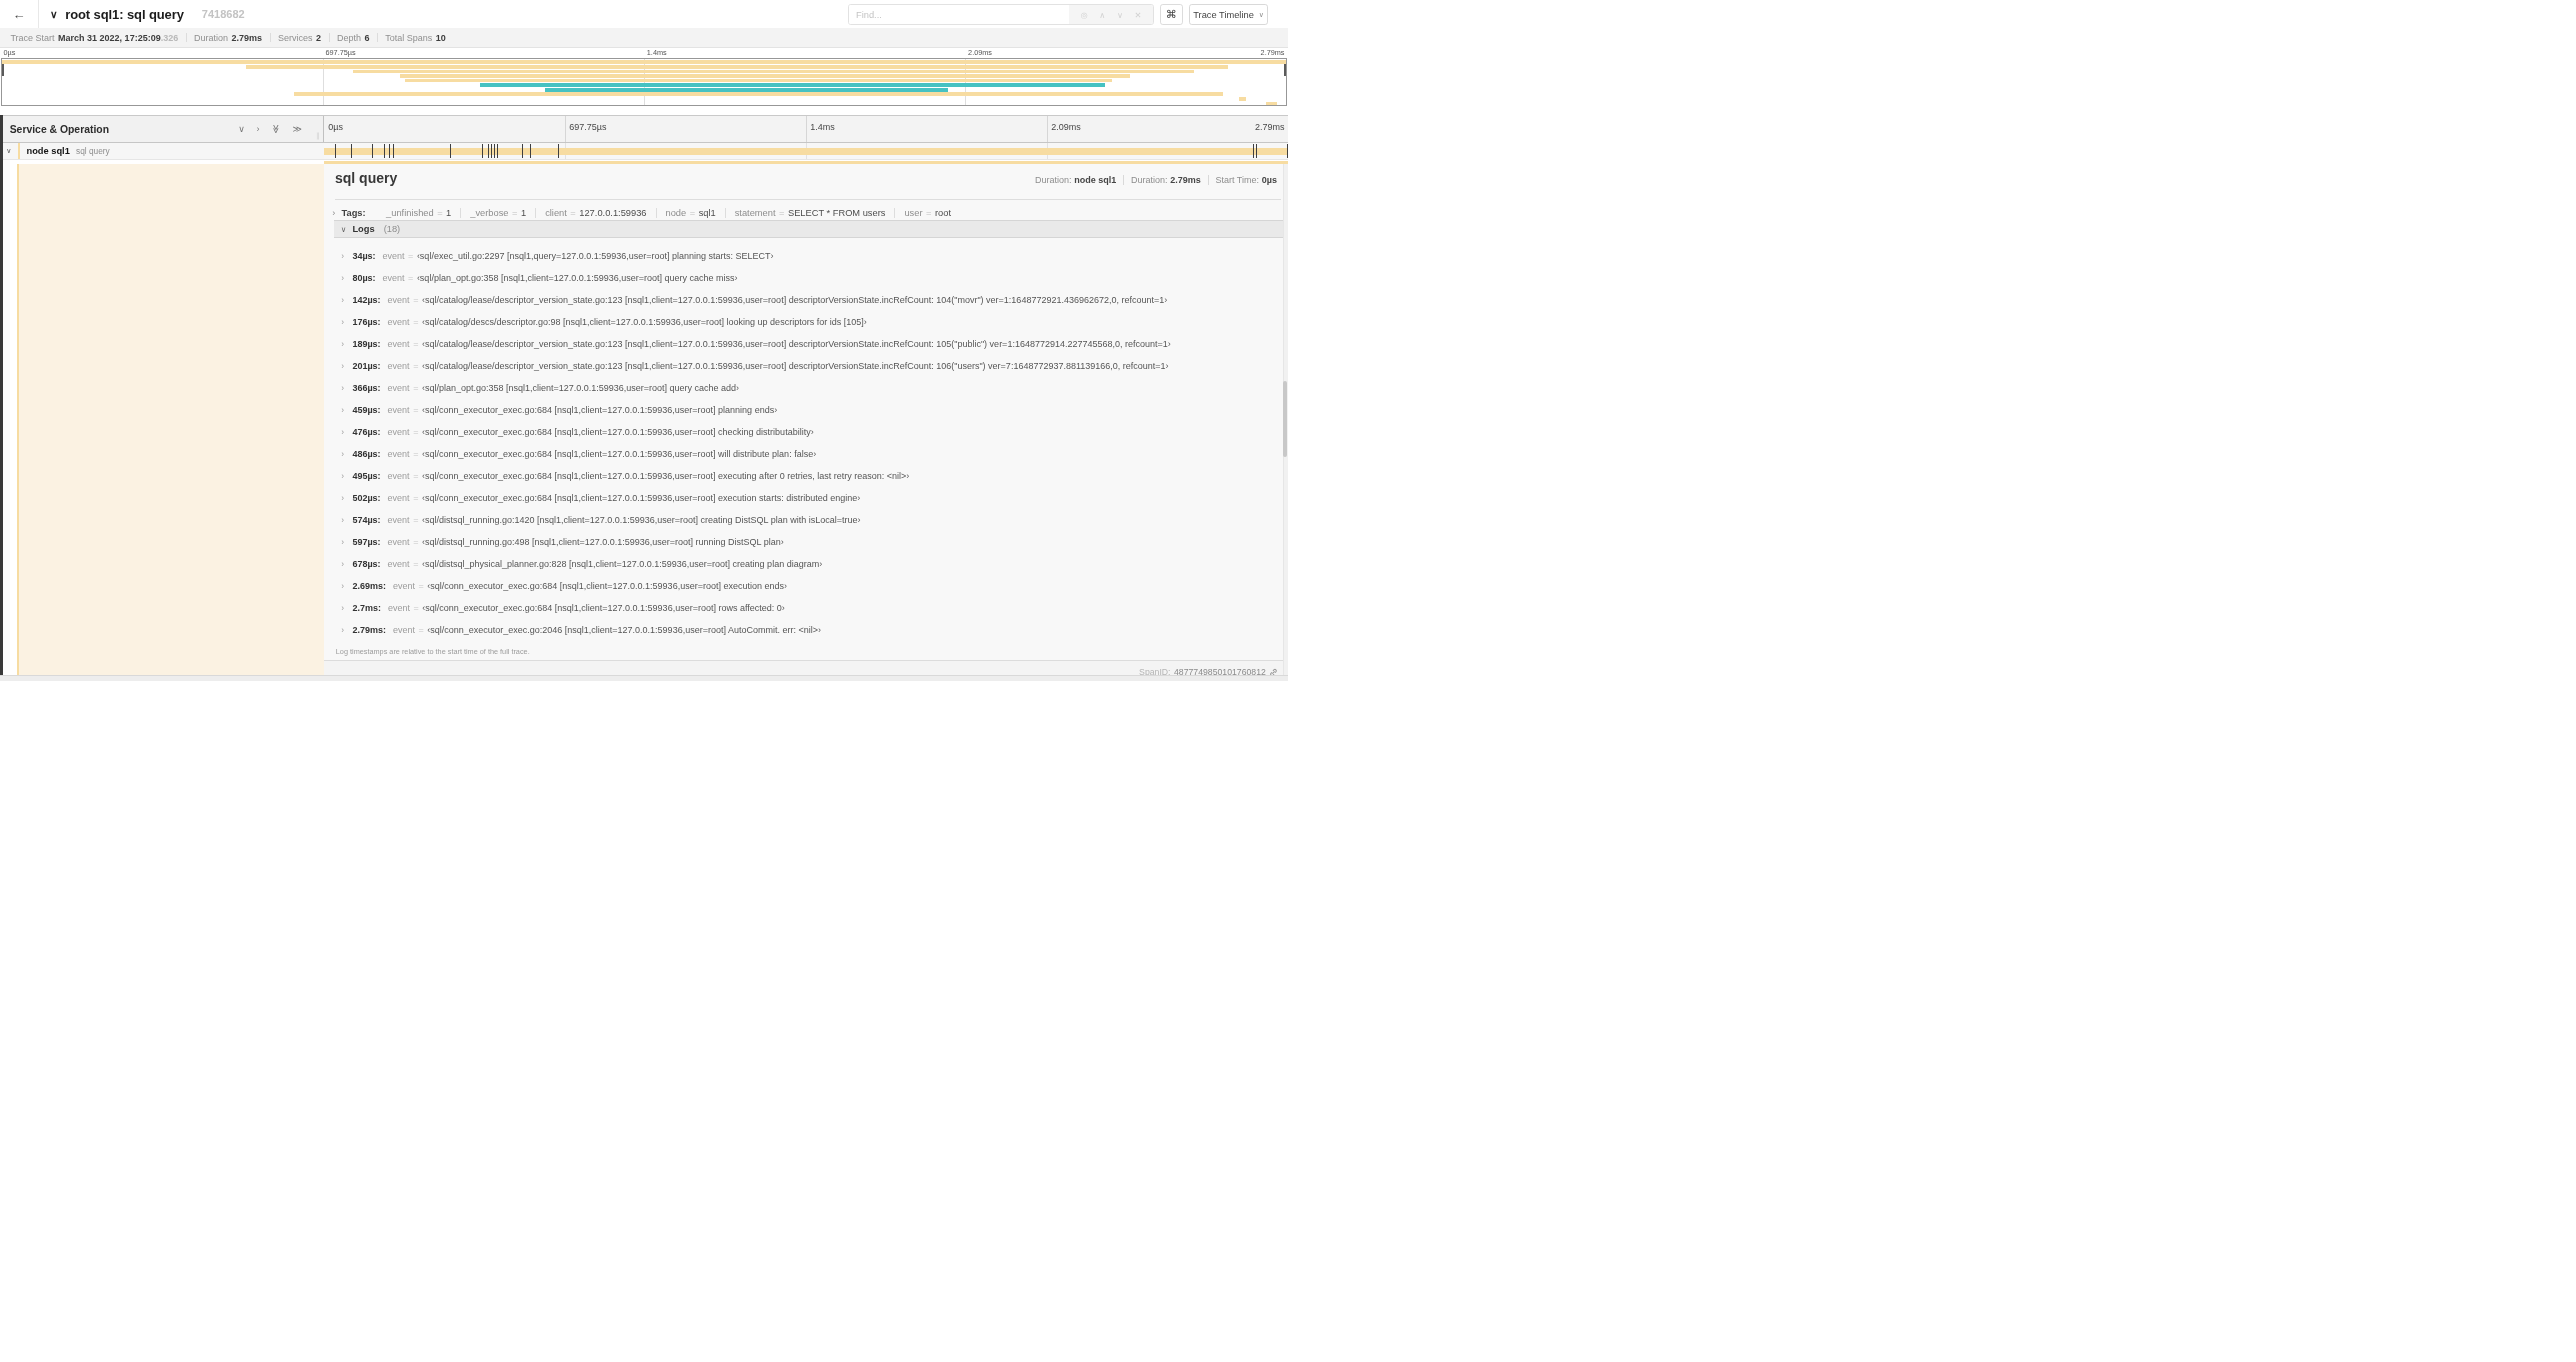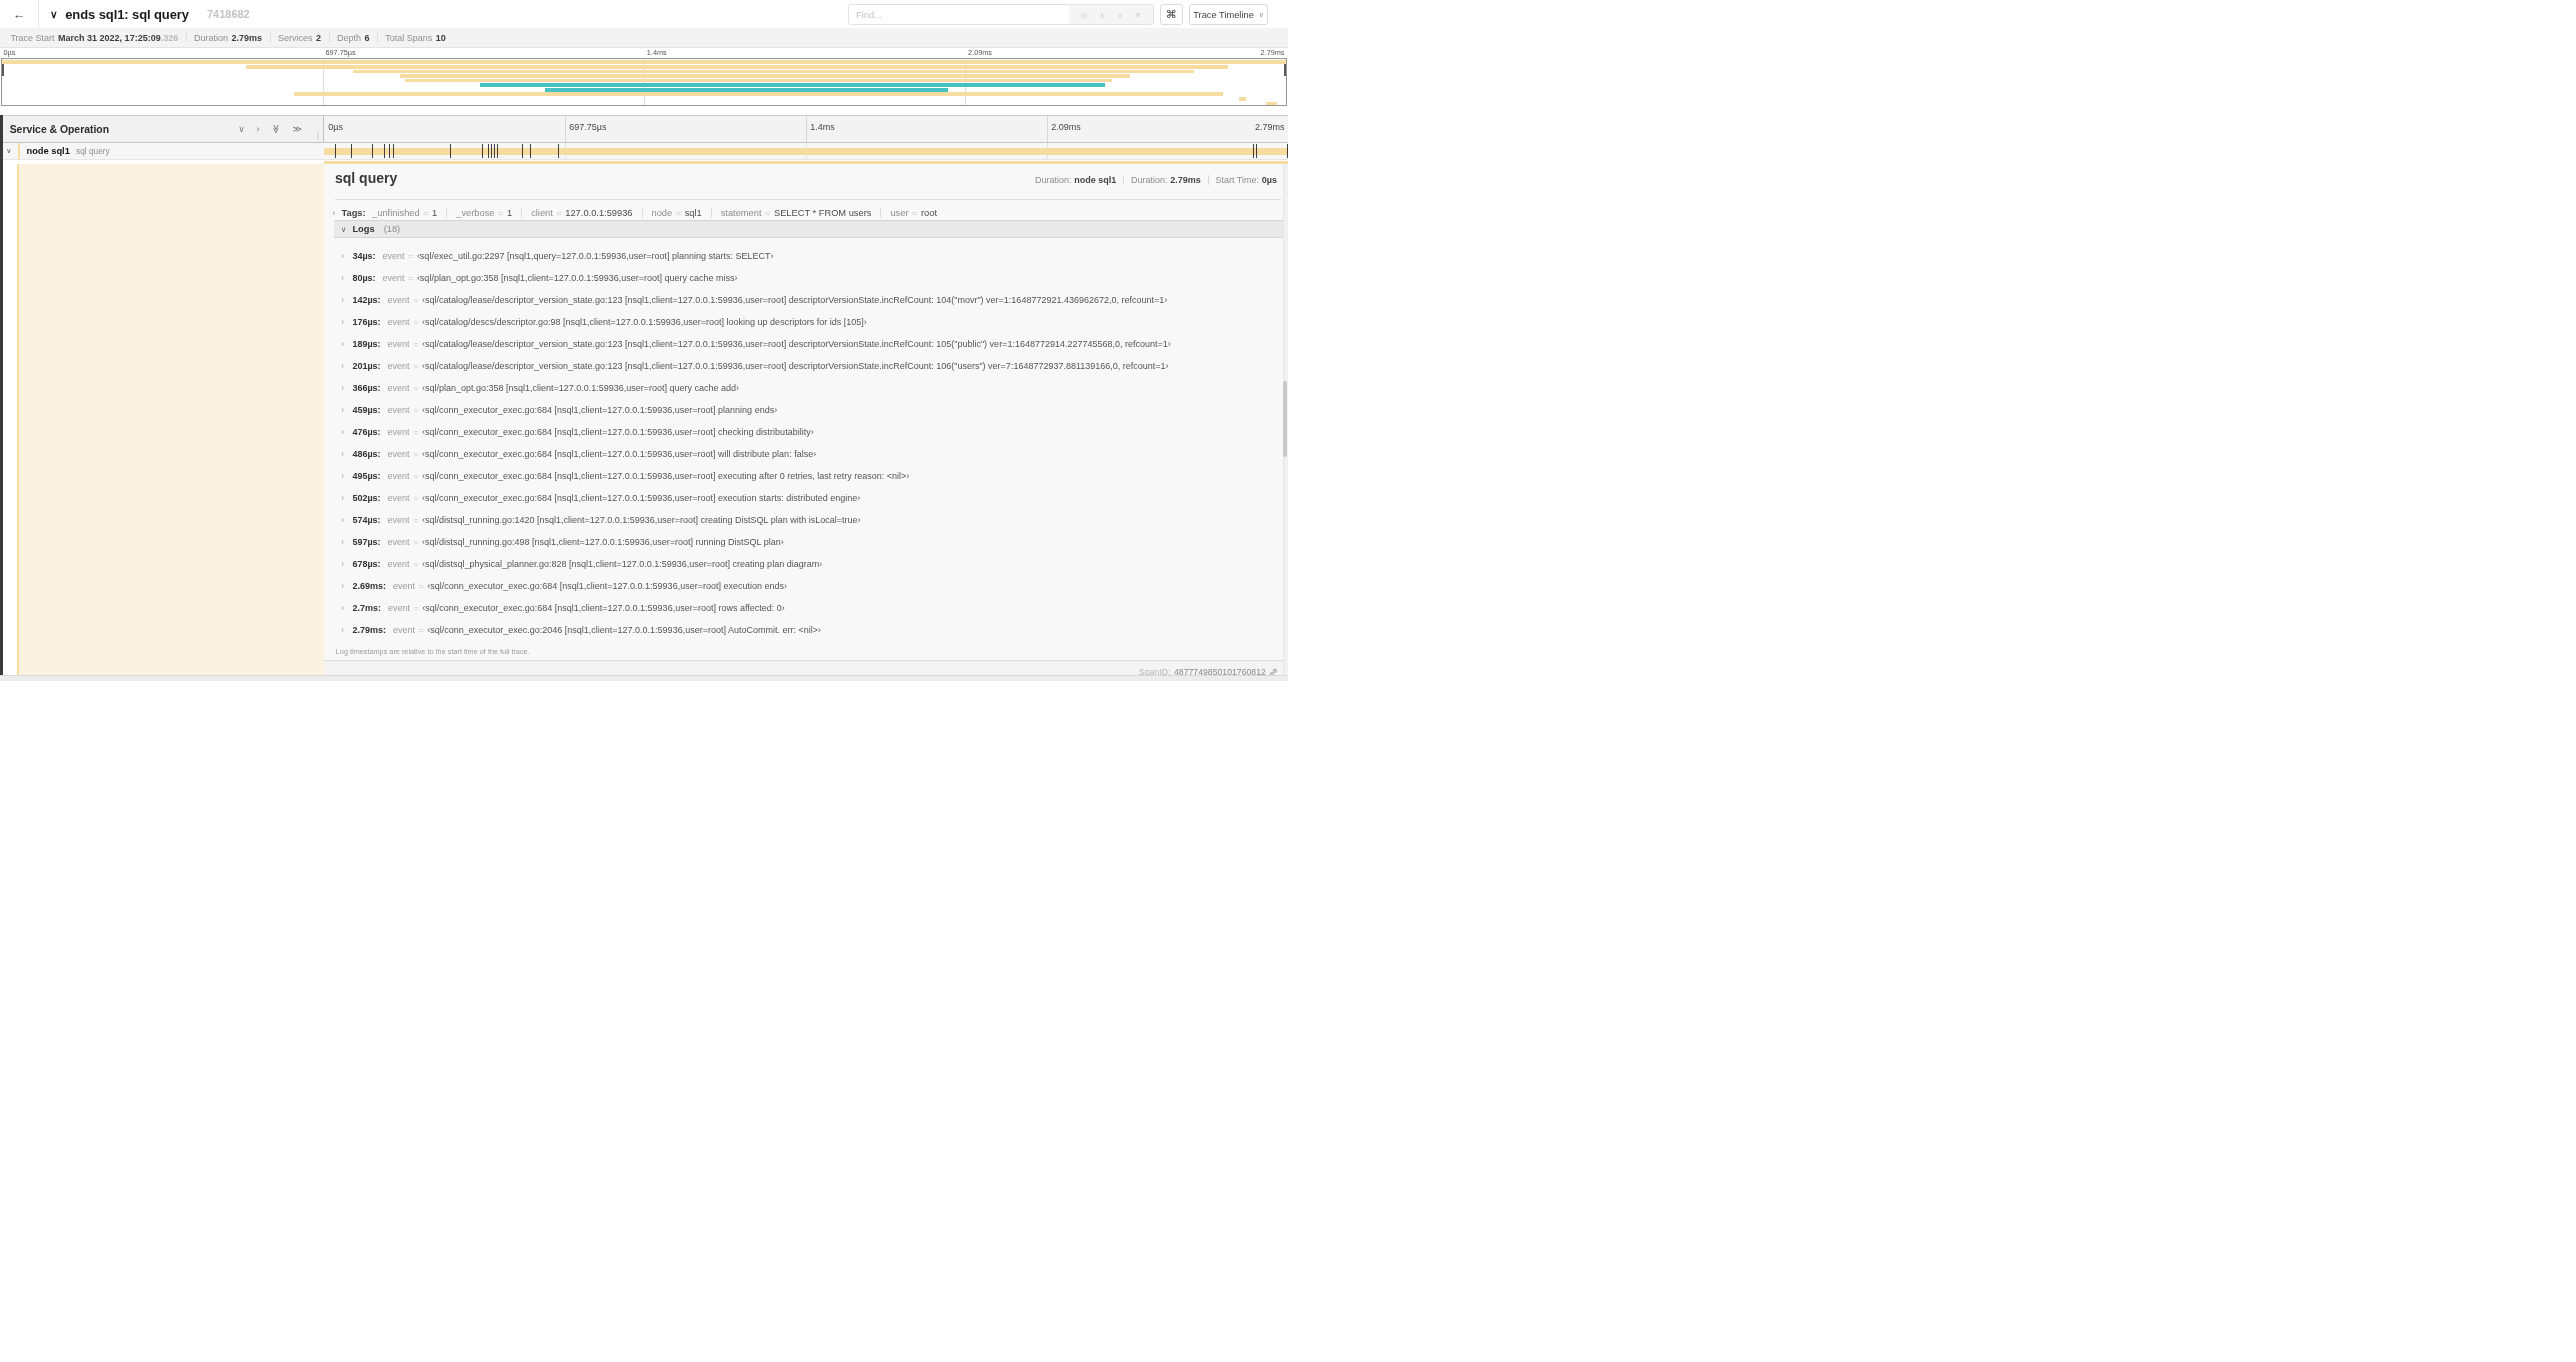--- a/index.html
+++ b/index.html
@@ -74,21 +74,21 @@
   .detail { position:absolute; left:324px; right:0; top:0; bottom:0; background:#f8f8f8; overflow:hidden; }
 
   .d-title { position:absolute; left:11px; top:6.2px; font-size:14px; font-weight:700; color:#383838; }
   .d-meta { position:absolute; right:11px; top:11px; font-size:9px; color:#8d8d8d; display:flex; align-items:center; }
   .d-meta b { color:#464646; margin-left:2.8px; }
   .d-meta .m-sep { width:0.7px; height:9.7px; background:#d9d9d9; margin:0 7px; }
   .d-div1 { position:absolute; left:11px; right:7px; top:35px; height:0.7px; background:#ddd; }
 
   .d-tags { position:absolute; left:8.3px; top:41px; height:15.2px; display:flex; align-items:center; font-size:9.3px; cursor:pointer; }
   .tags-caret { color:#888; font-size:9px; margin-right:6.2px; }
-  .tags-label { font-weight:700; color:#434343; margin-right:1px; }
+  .tags-label { font-weight:700; color:#434343; margin-right:15px; }
   .tag-item { display:flex; align-items:center; padding:0 9px; border-left:0.7px solid #ddd; white-space:nowrap; }
   .tag-item:first-of-type { border-left:none; padding-left:5.5px;text-align:center; }
   .tag-key { color:#8d8d8d; } .tag-eq { color:#bfbfbf; margin:0 3.5px; } .tag-val { color:#4d4d4d; }
 
   .d-logs-head { position:absolute; left:9.7px; right:4.8px; top:56px; height:18px; background:#e9e9e9; border-top:0.7px solid #d5d5d5; border-bottom:0.7px solid #d5d5d5; display:flex; align-items:center; font-size:9.3px; cursor:pointer; }
   .logs-caret { color:#666; font-size:7.6px; margin:0 6.2px 0 7px; }
   .logs-label { font-weight:700; color:#333; }
   .logs-count { color:#8d8d8d; margin-left:9px; }
 
   .log-list { position:absolute; left:9.7px; right:4.8px; top:81px; }
@@ -113,21 +113,21 @@
   #bottombar { position:absolute; left:0; right:0; bottom:0; height:6.2px; background:#ededed; border-top:0.7px solid #d9d9d9; z-index:6; }
 </style>
 </head>
 <body>
 
 <div id="topbar">
   <div class="back-btn">
       <span>←</span>
     </div>
   <span class="title-caret">∨</span>
-  <span class="page-title">ends sql1: sql query</span>
+  <span class="page-title">root sql1: sql query</span>
   <span class="trace-id">7418682</span>
 
   <div class="find-group">
     <input class="find-input" placeholder="Find..." style="">
     <div class="find-tools">
       <span>◎</span>
       <span>∧</span>
       <span>∨</span>
       <span>✕</span>
     </div>

